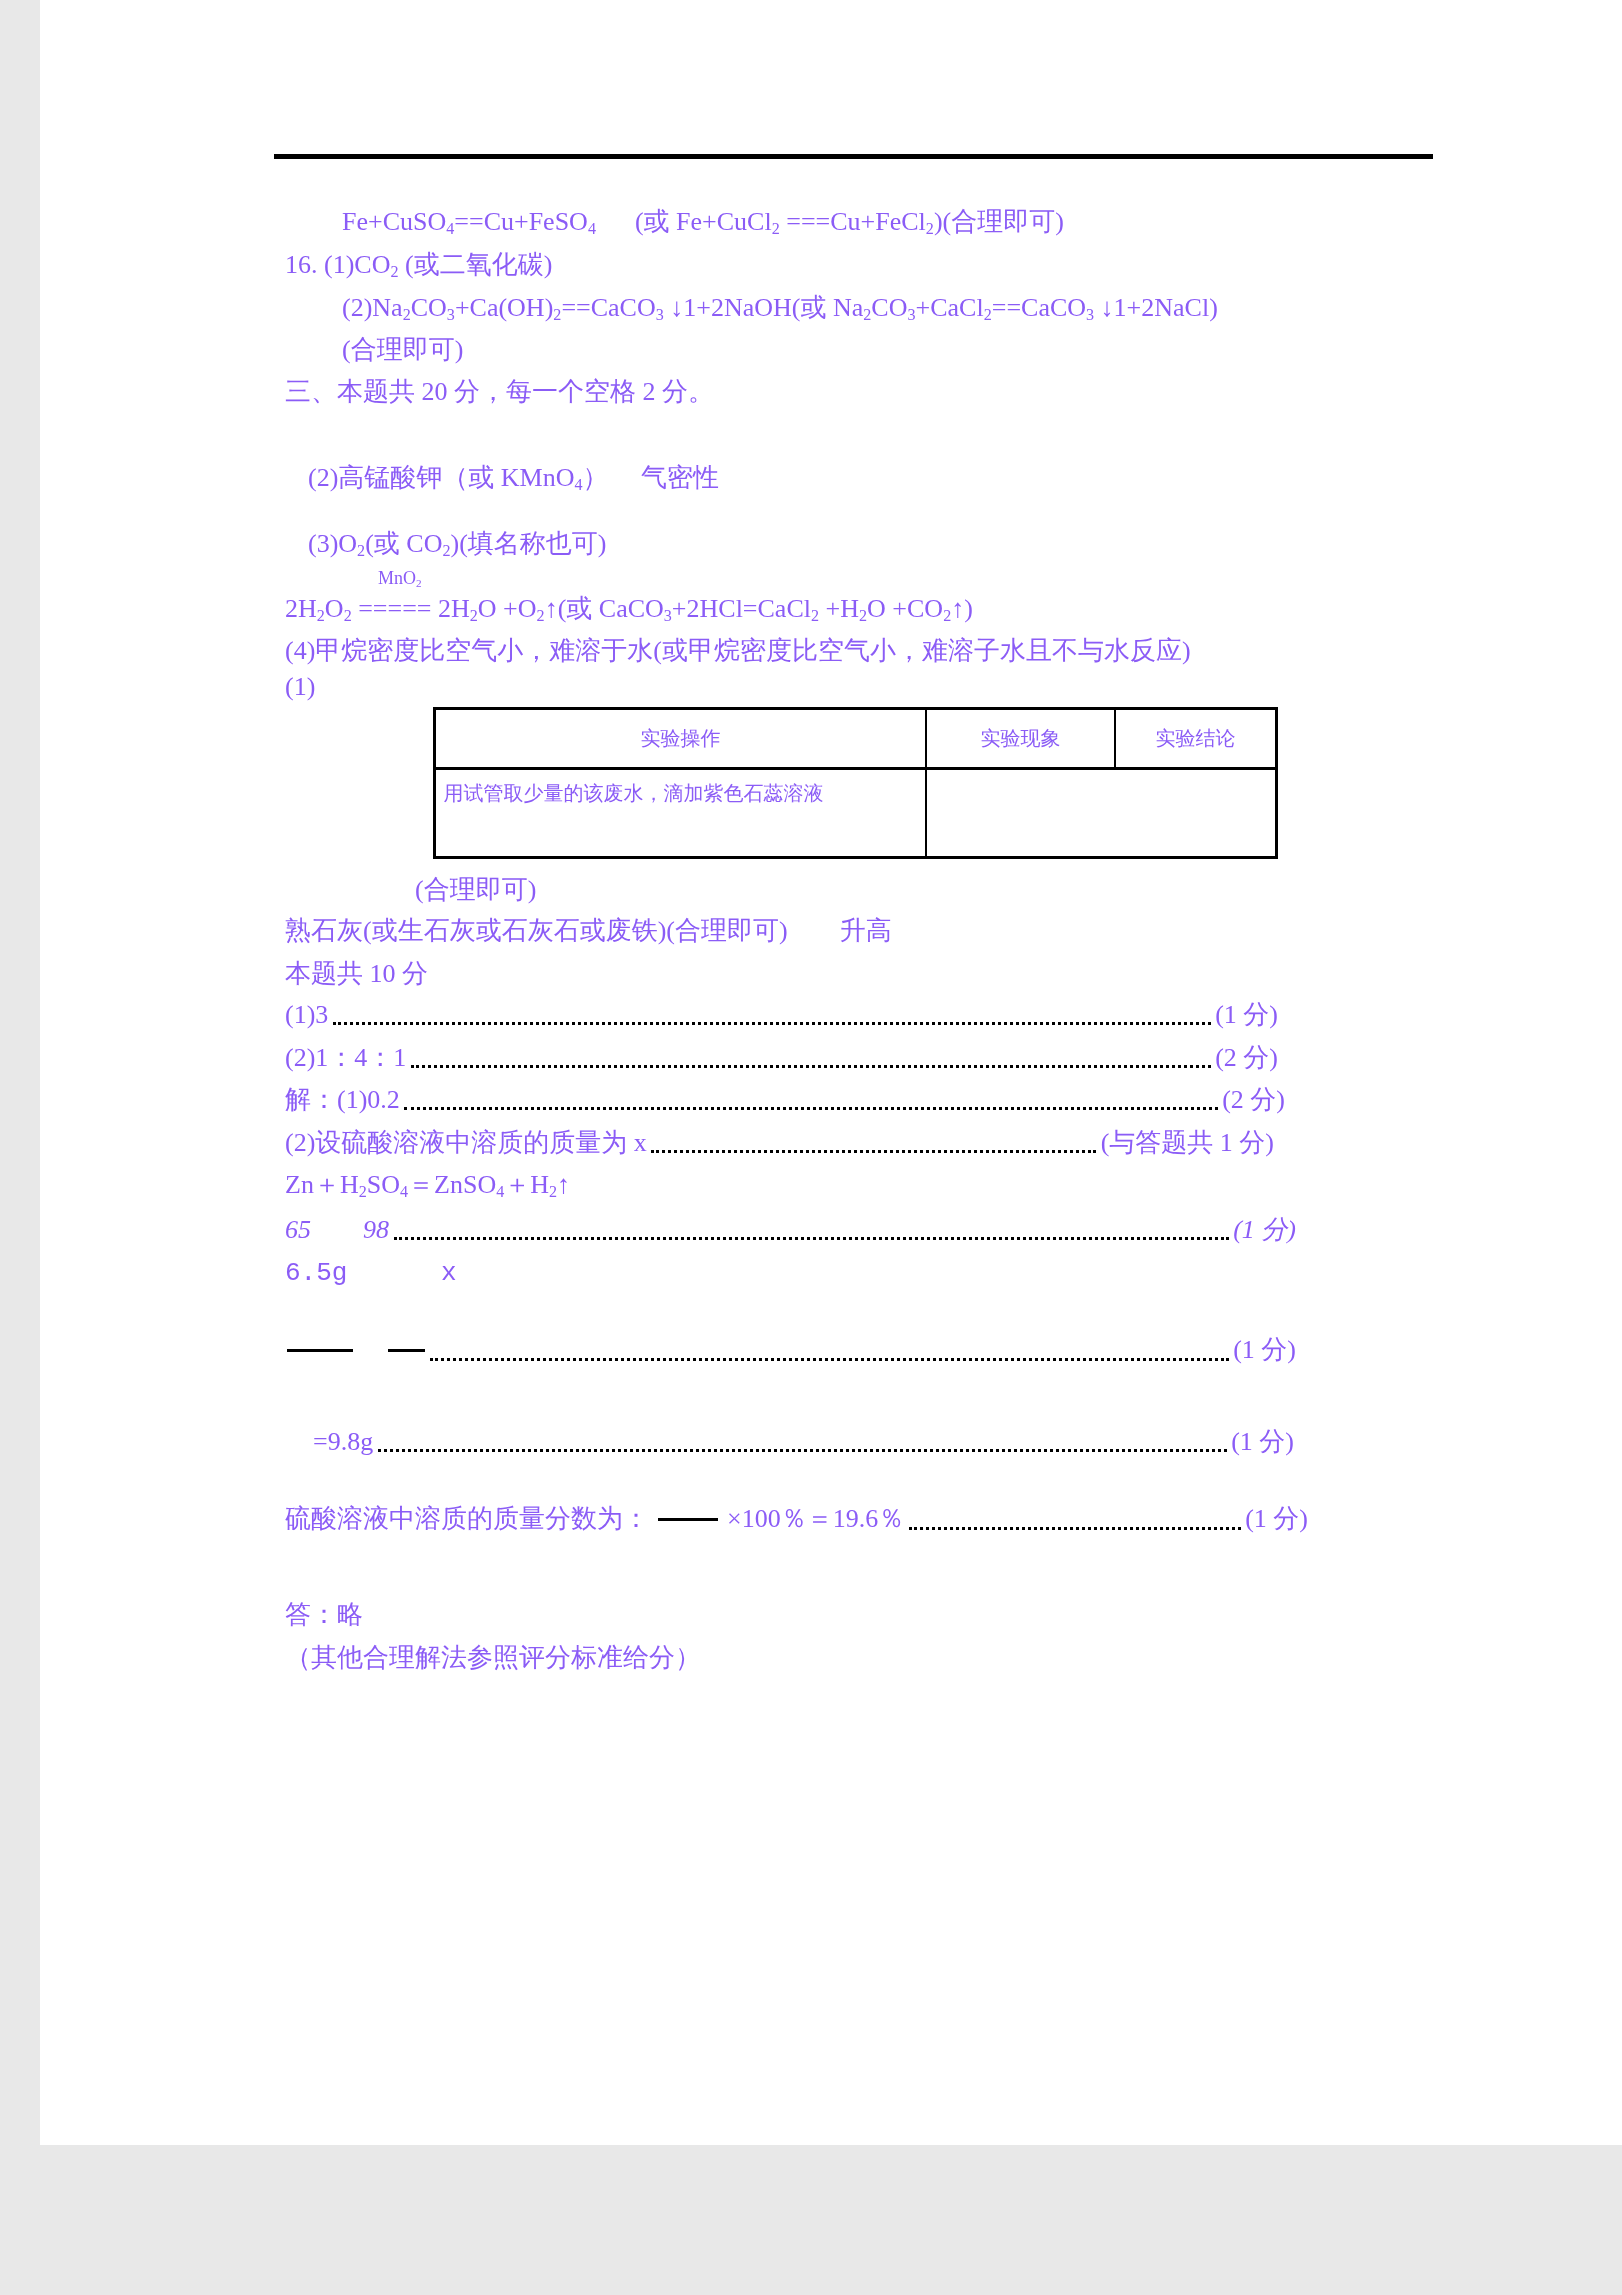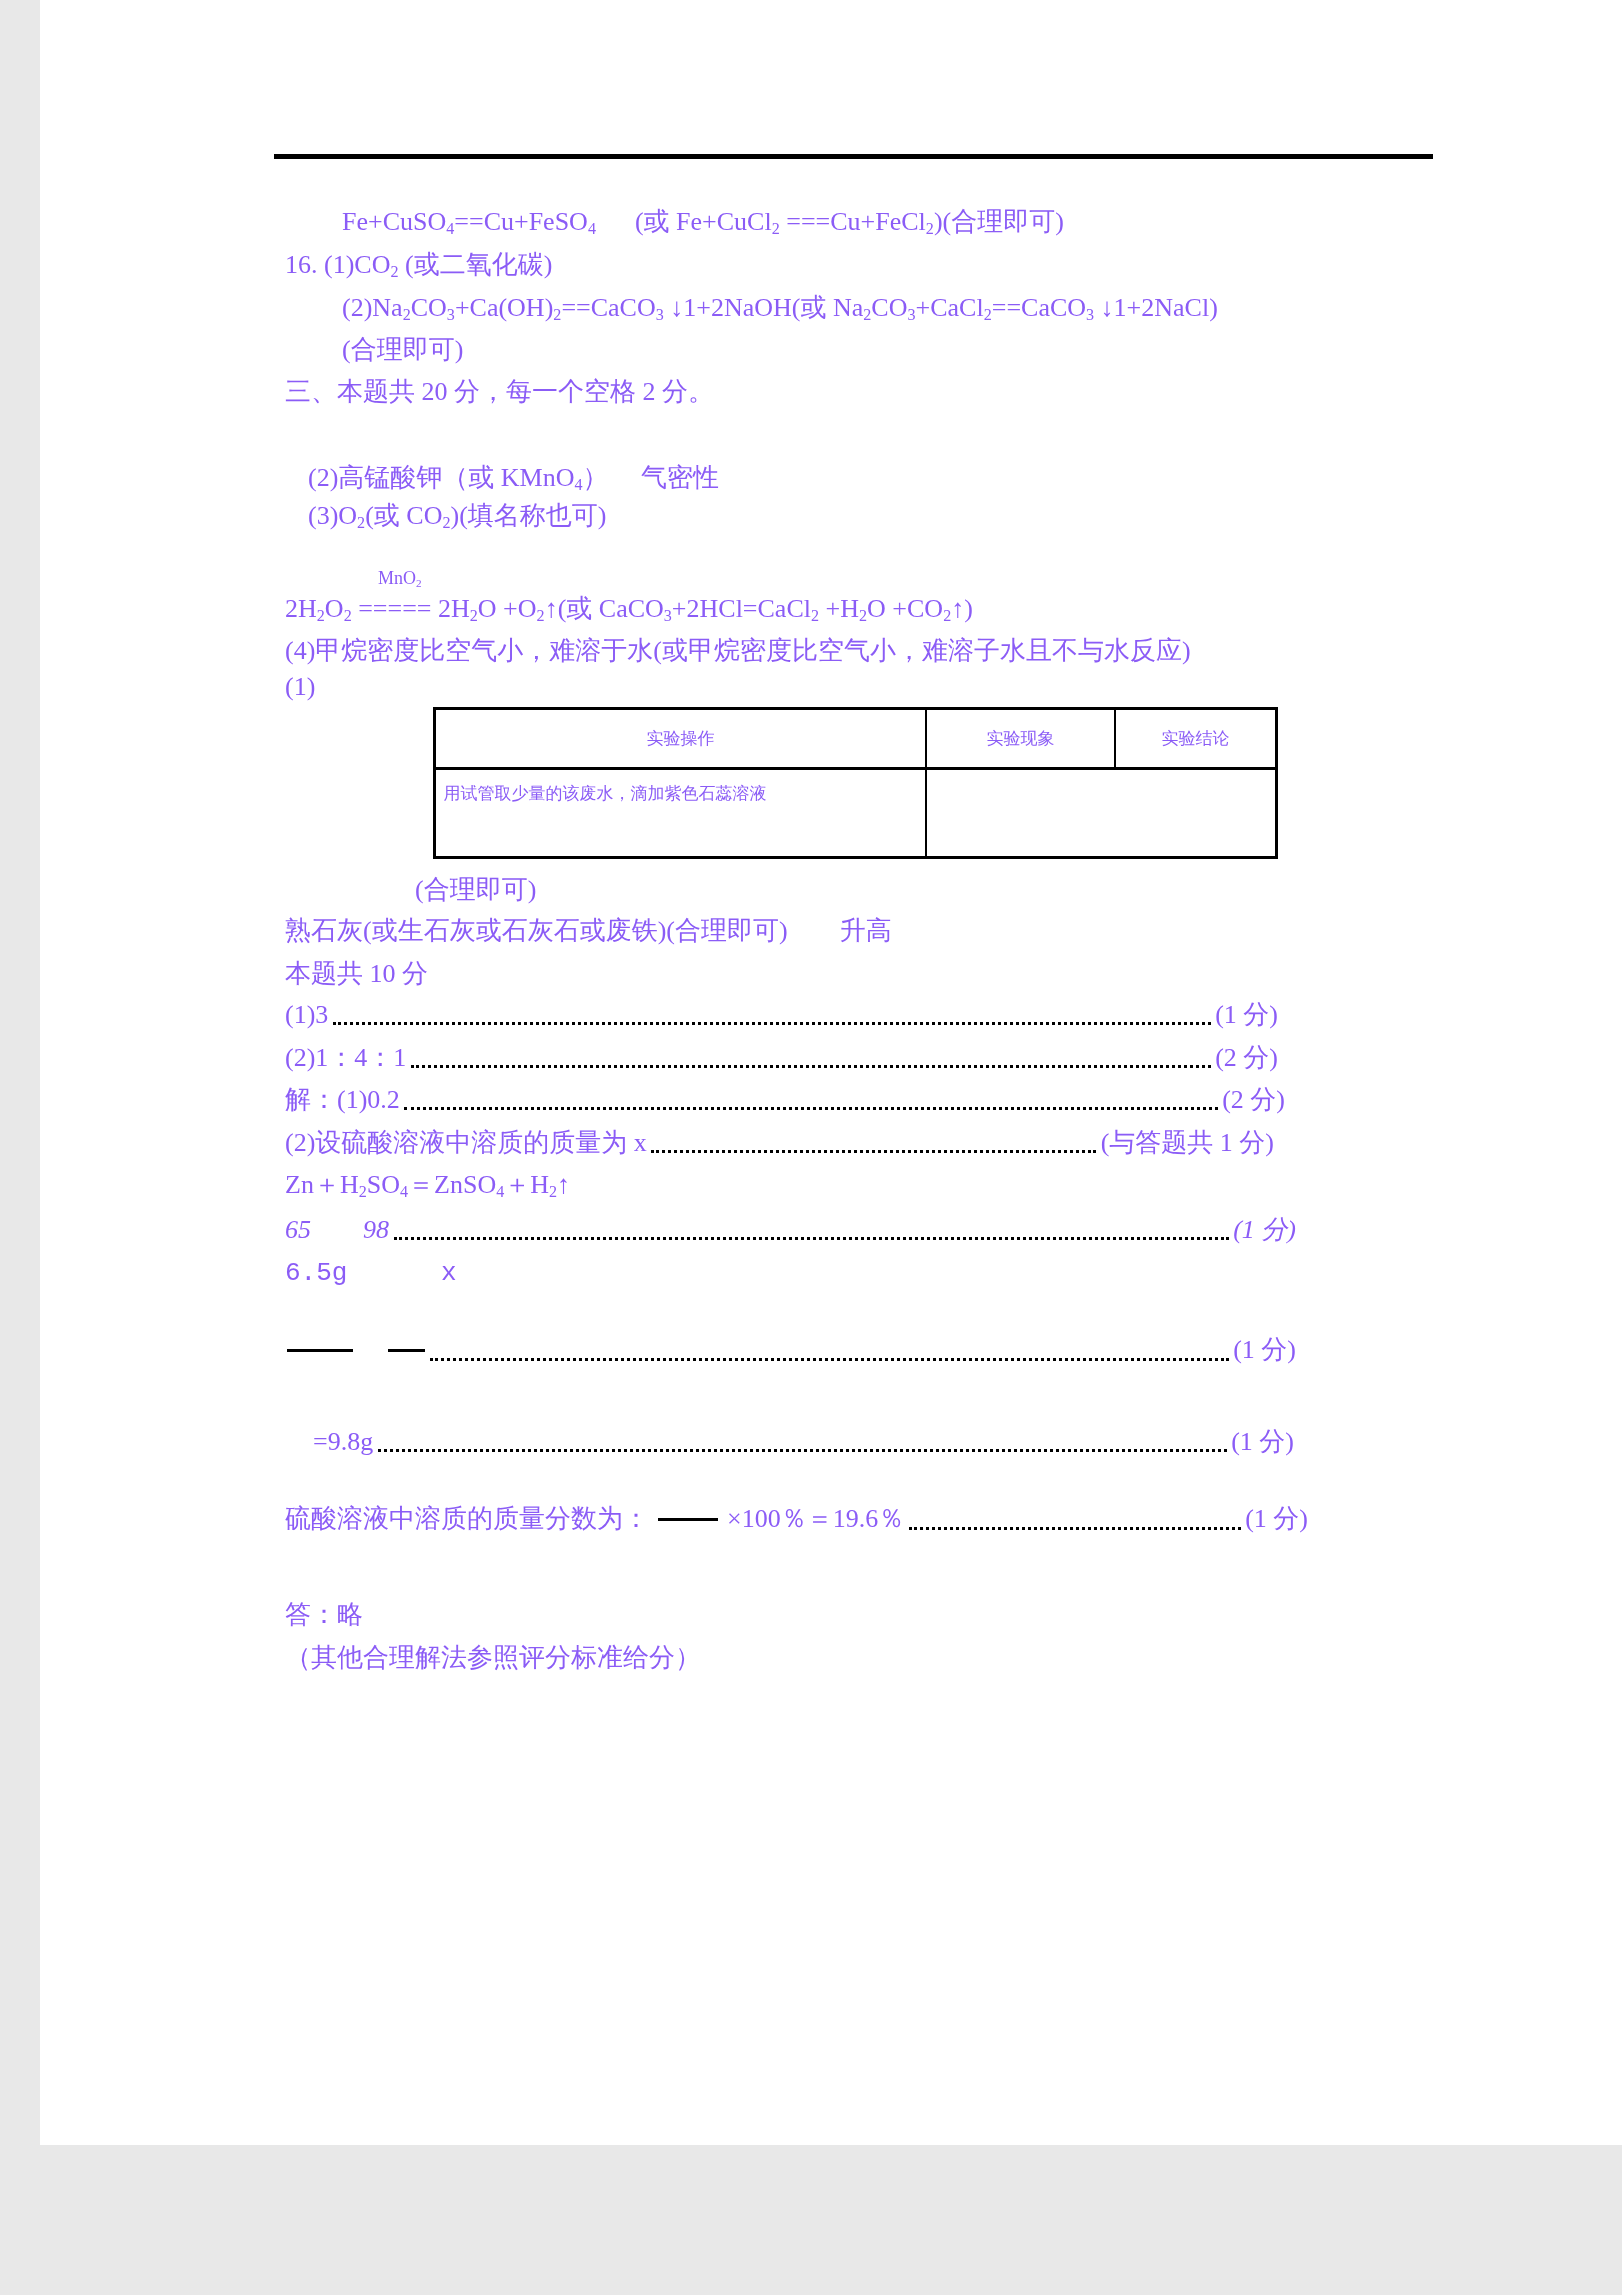--- a/index.html
+++ b/index.html
@@ -33,21 +33,21 @@
   .bar-a{width:66px;margin-left:2.3px;}
   .bar-b{width:37px;margin-left:35px;}
   .bar-c{width:60px;margin:0 9px;}
   
   .xtable{
     position:absolute;left:393px;top:707px;width:845px;height:152px;
     box-sizing:border-box;border:3.8px solid #000;
     display:grid;
     grid-template-columns:491px 189px 1fr;
     grid-template-rows:60px 1fr;
-    font-size:17px;
+    font-size:20px;
   }
   .xtable .cell{box-sizing:border-box;}
   .xtable .vline{border-right:2.3px solid #000;}
   .xtable .hline{border-bottom:3px solid #000;}
   .xtable .th{display:flex;align-items:center;justify-content:center;}
   .xtable .td-op{padding:3px 6px 0 7.5px;line-height:41px;white-space:normal;}
   .xtable .td-ph{text-align:center;padding-top:7.5px;}
   .footer{
     position:absolute;left:0;top:2132px;width:100%;
     text-align:center;font-size:26px;line-height:33px;
@@ -66,21 +66,21 @@
 
   <div class="line" style="left:302px;top:290px;"><span>(2)Na</span><span class="seg-sub">2</span><span>CO</span><span class="seg-sub">3</span><span>+Ca(OH)</span><span class="seg-sub">2</span><span>==CaCO</span><span class="seg-sub">3</span><span> ↓1+2NaOH(或 Na</span><span class="seg-sub">2</span><span>CO</span><span class="seg-sub">3</span><span>+CaCl</span><span class="seg-sub">2</span><span>==CaCO</span><span class="seg-sub">3</span><span> ↓1+2NaCl)</span></div>
 
   <div class="line" style="left:302px;top:332px;">(合理即可)</div>
 
   <div class="line" style="left:245px;top:374px;">三、本题共 20 分，每一个空格 2 分。</div>
 
 
   <div class="line" style="left:268px;top:460px;"><span>(2)高锰酸钾（或 KMnO</span><span class="seg-sub">4</span><span>）     气密性</span></div>
 
-  <div class="line" style="left:268px;top:498px;text-align:right;"><span>(3)O</span><span class="seg-sub">2</span><span>(或 CO</span><span class="seg-sub">2</span><span>)(填名称也可)</span></div>
+  <div class="line" style="left:268px;top:526px;text-align:right;"><span>(3)O</span><span class="seg-sub">2</span><span>(或 CO</span><span class="seg-sub">2</span><span>)(填名称也可)</span></div>
 
   <div class="line small-line" style="left:338px;top:568px;"><span>MnO</span><span class="seg-sub">2</span></div>
 
   <div class="line" style="left:245px;top:591px;"><span>2H</span><span class="seg-sub">2</span><span>O</span><span class="seg-sub">2</span><span> ===== 2H</span><span class="seg-sub">2</span><span>O +O</span><span class="seg-sub">2</span><span>↑(或 CaCO</span><span class="seg-sub">3</span><span>+2HCl=CaCl</span><span class="seg-sub">2</span><span> +H</span><span class="seg-sub">2</span><span>O +CO</span><span class="seg-sub">2</span><span>↑)</span></div>
 
   <div class="line" style="left:245px;top:633px;">(4)甲烷密度比空气小，难溶于水(或甲烷密度比空气小，难溶子水且不与水反应)</div>
 
   <div class="line" style="left:245px;top:669px;">(1)</div>
 
   <div class="xtable">

